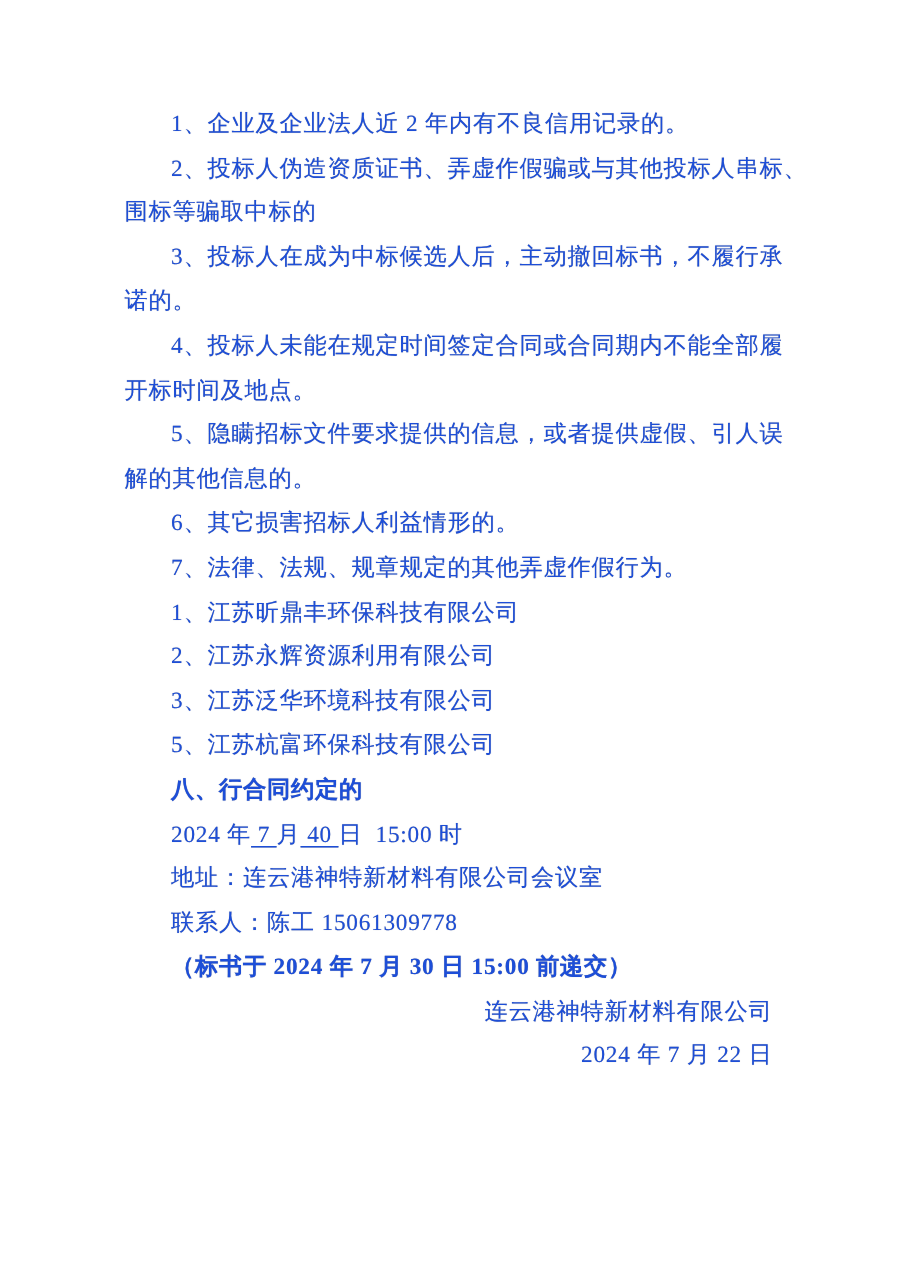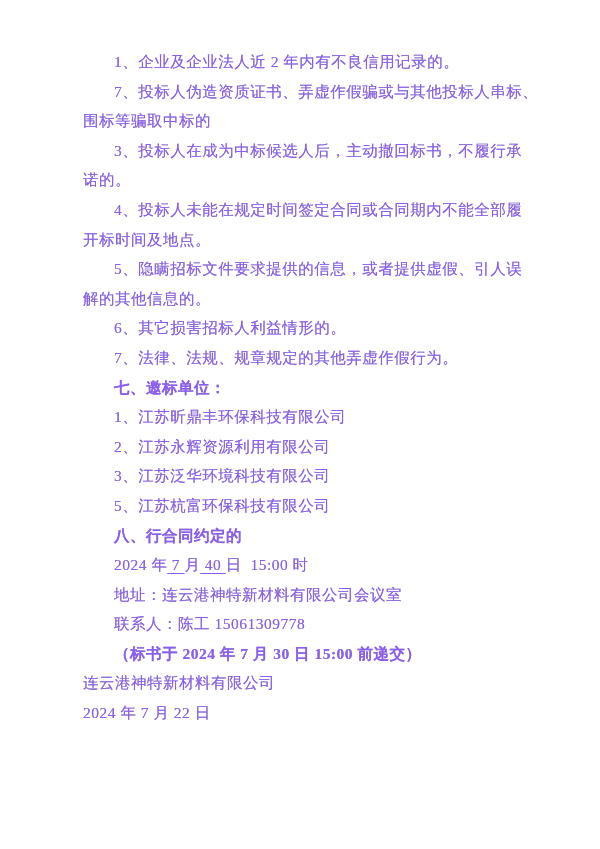--- a/index.html
+++ b/index.html
@@ -10,59 +10,58 @@
   .page {
     position: relative;
     box-sizing: border-box;
     width: 600px;
     height: 849px;
     background: #ffffff;
     overflow: hidden;
   }
   .doc-body {
     box-sizing: border-box;
-    padding: 47px 85px 0 83px;
+    padding: 68px 85px 0 83px;
     font-family: "Liberation Serif", "DejaVu Serif", serif;
     font-size: 15.5px;
     line-height: 29.6px;
-    color: #8b5cf6;
+    color: #1d4ed8;
     letter-spacing: 0.5px;
     text-shadow: 0 0 0.5px rgba(46,46,46,0.45);
   }
   .line {
     margin: 0;
     padding: 0;
     white-space: nowrap;
   }
   .line.indent { text-indent: 31px; }
   .line.bold   { font-weight: bold; }
-  .line.right  { white-space: nowrap; }
+  .line.right  { text-align: right; white-space: nowrap; }
   .line .seg   { white-space: pre; }
   .u {
     text-decoration: underline;
     text-underline-offset: 3px;
   }
 </style>
 </head>
 <body>
 
 <div class="page">
   <main class="doc-body">
       <p class="line indent">1、企业及企业法人近 2 年内有不良信用记录的。</p>
-      <p class="line indent">7、投标人伪造资质证书、弄虚作假骗或与其他投标人串标、</p>
+      <p class="line indent">2、投标人伪造资质证书、弄虚作假骗或与其他投标人串标、</p>
       <p class="line">围标等骗取中标的</p>
       <p class="line indent">3、投标人在成为中标候选人后，主动撤回标书，不履行承</p>
       <p class="line">诺的。</p>
       <p class="line indent">4、投标人未能在规定时间签定合同或合同期内不能全部履</p>
       <p class="line">开标时间及地点。</p>
       <p class="line indent">5、隐瞒招标文件要求提供的信息，或者提供虚假、引人误</p>
       <p class="line">解的其他信息的。</p>
       <p class="line indent">6、其它损害招标人利益情形的。</p>
       <p class="line indent">7、法律、法规、规章规定的其他弄虚作假行为。</p>
-      <p class="line indent bold">七、邀标单位：</p>
       <p class="line indent">1、江苏昕鼎丰环保科技有限公司</p>
       <p class="line indent">2、江苏永辉资源利用有限公司</p>
       <p class="line indent">3、江苏泛华环境科技有限公司</p>
       <p class="line indent">5、江苏杭富环保科技有限公司</p>
       <p class="line indent bold">八、行合同约定的</p>
       <p class="line indent"><span class="seg">2024 年</span><span class="seg u"> 7 </span><span class="seg">月</span><span class="seg u"> 40 </span><span class="seg">日  15:00 时</span></p>
       <p class="line indent">地址：连云港神特新材料有限公司会议室</p>
       <p class="line indent">联系人：陈工 15061309778</p>
       <p class="line indent bold">（标书于 2024 年 7 月 30 日 15:00 前递交）</p>
       <p class="line right">连云港神特新材料有限公司</p>

